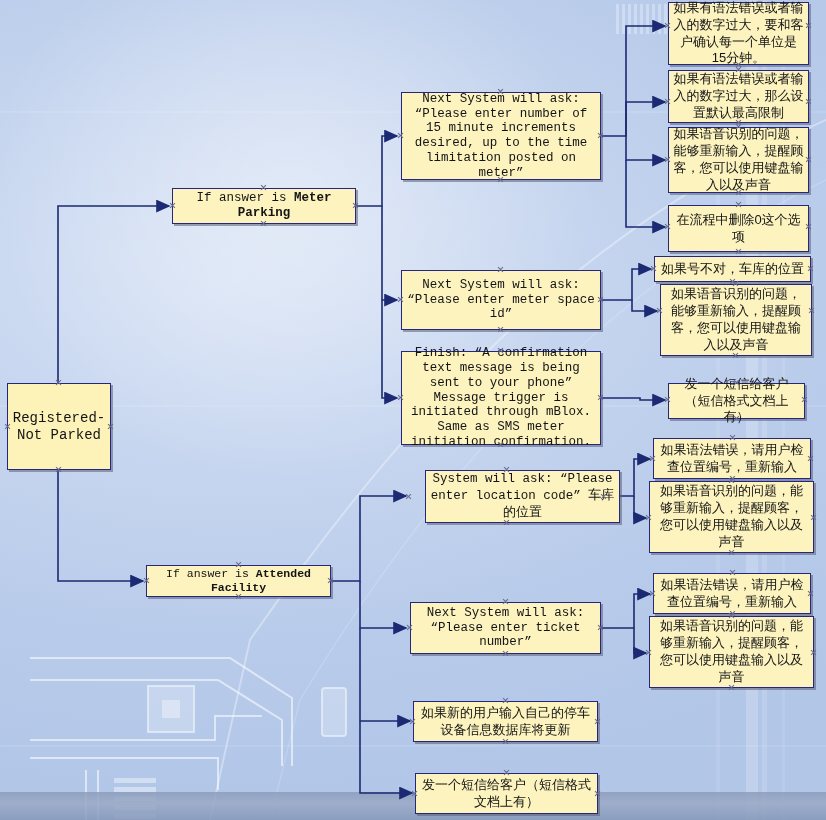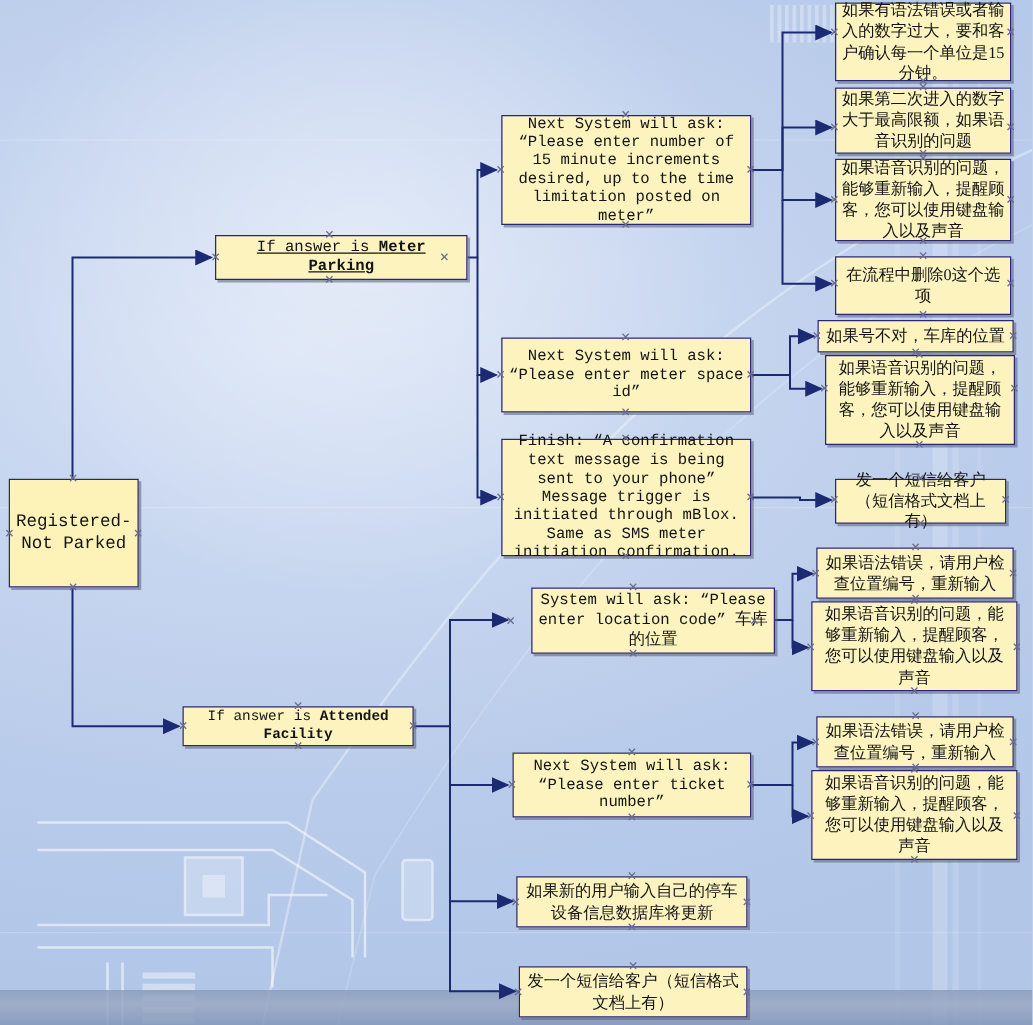--- a/index.html
+++ b/index.html
@@ -41,21 +41,21 @@
     box-sizing:border-box;
     display:flex;align-items:center;justify-content:center;
     text-align:center;
     color:#141414;
     padding:2px 4px;
     line-height:1.18;
   }
   .node.start{background:#fdf2b8;}
   .en{font-family:"Liberation Mono", monospace;font-size:12.5px;letter-spacing:0px;text-align:center;}
   .en b{font-weight:bold;}
-  .zh{font-family:Liberation Serif, serif;font-size:13px;line-height:1.3;}
+  .zh{font-family:Liberation Sans, sans-serif;font-size:13px;line-height:1.3;}
   .mix{font-family:"Liberation Mono", monospace;font-size:12.5px;}
   .mix .cn{font-family:"DejaVu Sans", sans-serif;font-size:13px;}
   .handle{position:absolute;width:7px;height:7px;pointer-events:none;}
   .handle:before,.handle:after{
     content:"";position:absolute;left:0;top:3px;width:7px;height:1px;background:#6b6b8f;
   }
   .handle:before{transform:rotate(45deg);}
   .handle:after{transform:rotate(-45deg);}
   .watermark{
     position:absolute;right:14px;bottom:24px;
@@ -166,21 +166,21 @@
     <div class="en" style="font-size:14px;">
       <div>Registered-</div>
       <div>Not Parked</div>
     </div>
   </div>
   <span class="handle" style="left:4px;top:423px;"></span>
   <span class="handle" style="left:55px;top:379px;"></span>
   <span class="handle" style="left:55px;top:466px;"></span>
   <span class="handle" style="left:107px;top:423px;"></span>
 
-  <div class="node" style="left:172px;top:188px;width:202px;height:36px;text-decoration:underline;">
+  <div class="node" style="left:172px;top:188px;width:184px;height:36px;">
     <div class="en">
       <span>If answer is </span><b>Meter Parking</b>
     </div>
   </div>
   <span class="handle" style="left:169px;top:202px;"></span>
   <span class="handle" style="left:352px;top:202px;"></span>
   <span class="handle" style="left:260px;top:184px;"></span>
   <span class="handle" style="left:260px;top:220px;"></span>
 
   <div class="node" style="left:146px;top:565px;width:185px;height:32px;">
@@ -218,21 +218,21 @@
   <span class="handle" style="left:497px;top:441px;"></span>
 
   <div class="node" style="left:668px;top:2px;width:141px;height:63px;">
     <div class="zh">如果有语法错误或者输入的数字过大，要和客户确认每一个单位是15分钟。</div>
   </div>
   <span class="handle" style="left:664px;top:22px;"></span>
   <span class="handle" style="left:805px;top:22px;"></span>
   <span class="handle" style="left:735px;top:61px;"></span>
 
   <div class="node" style="left:668px;top:70px;width:141px;height:53px;">
-    <div class="zh">如果第二次进入的数字大于最高限额，如果语音识别的问题</div>
+    <div class="zh">如果有语法错误或者输入的数字过大，那么设置默认最高限制</div>
   </div>
   <span class="handle" style="left:664px;top:98px;"></span>
   <span class="handle" style="left:805px;top:98px;"></span>
   <span class="handle" style="left:735px;top:66px;"></span>
   <span class="handle" style="left:735px;top:119px;"></span>
 
   <div class="node" style="left:668px;top:127px;width:141px;height:66px;">
     <div class="zh">如果语音识别的问题，能够重新输入，提醒顾客，您可以使用键盘输入以及声音</div>
   </div>
   <span class="handle" style="left:664px;top:156px;"></span>

